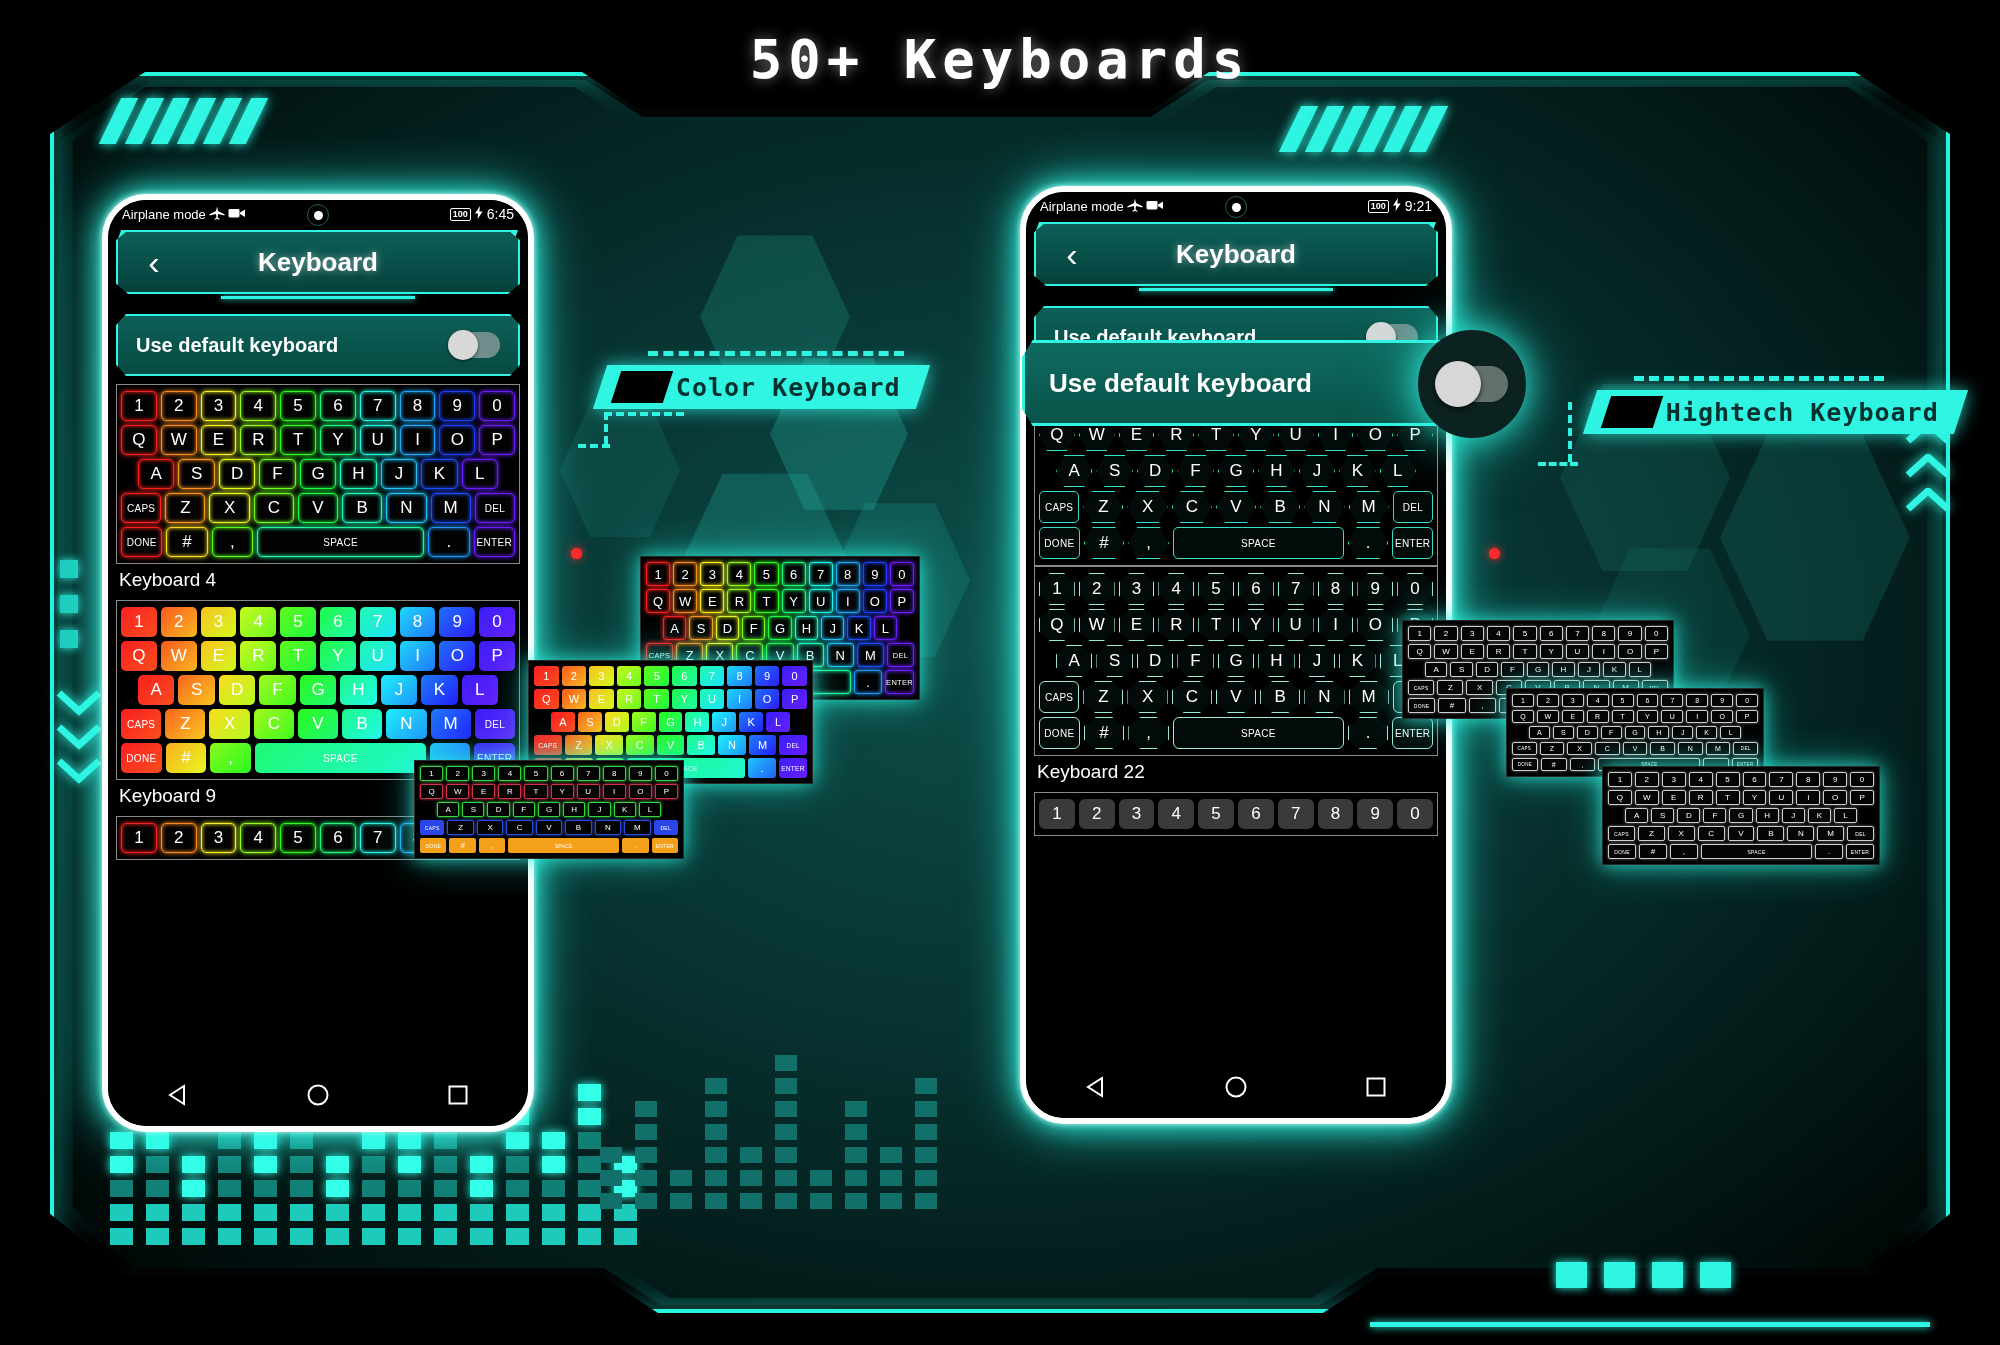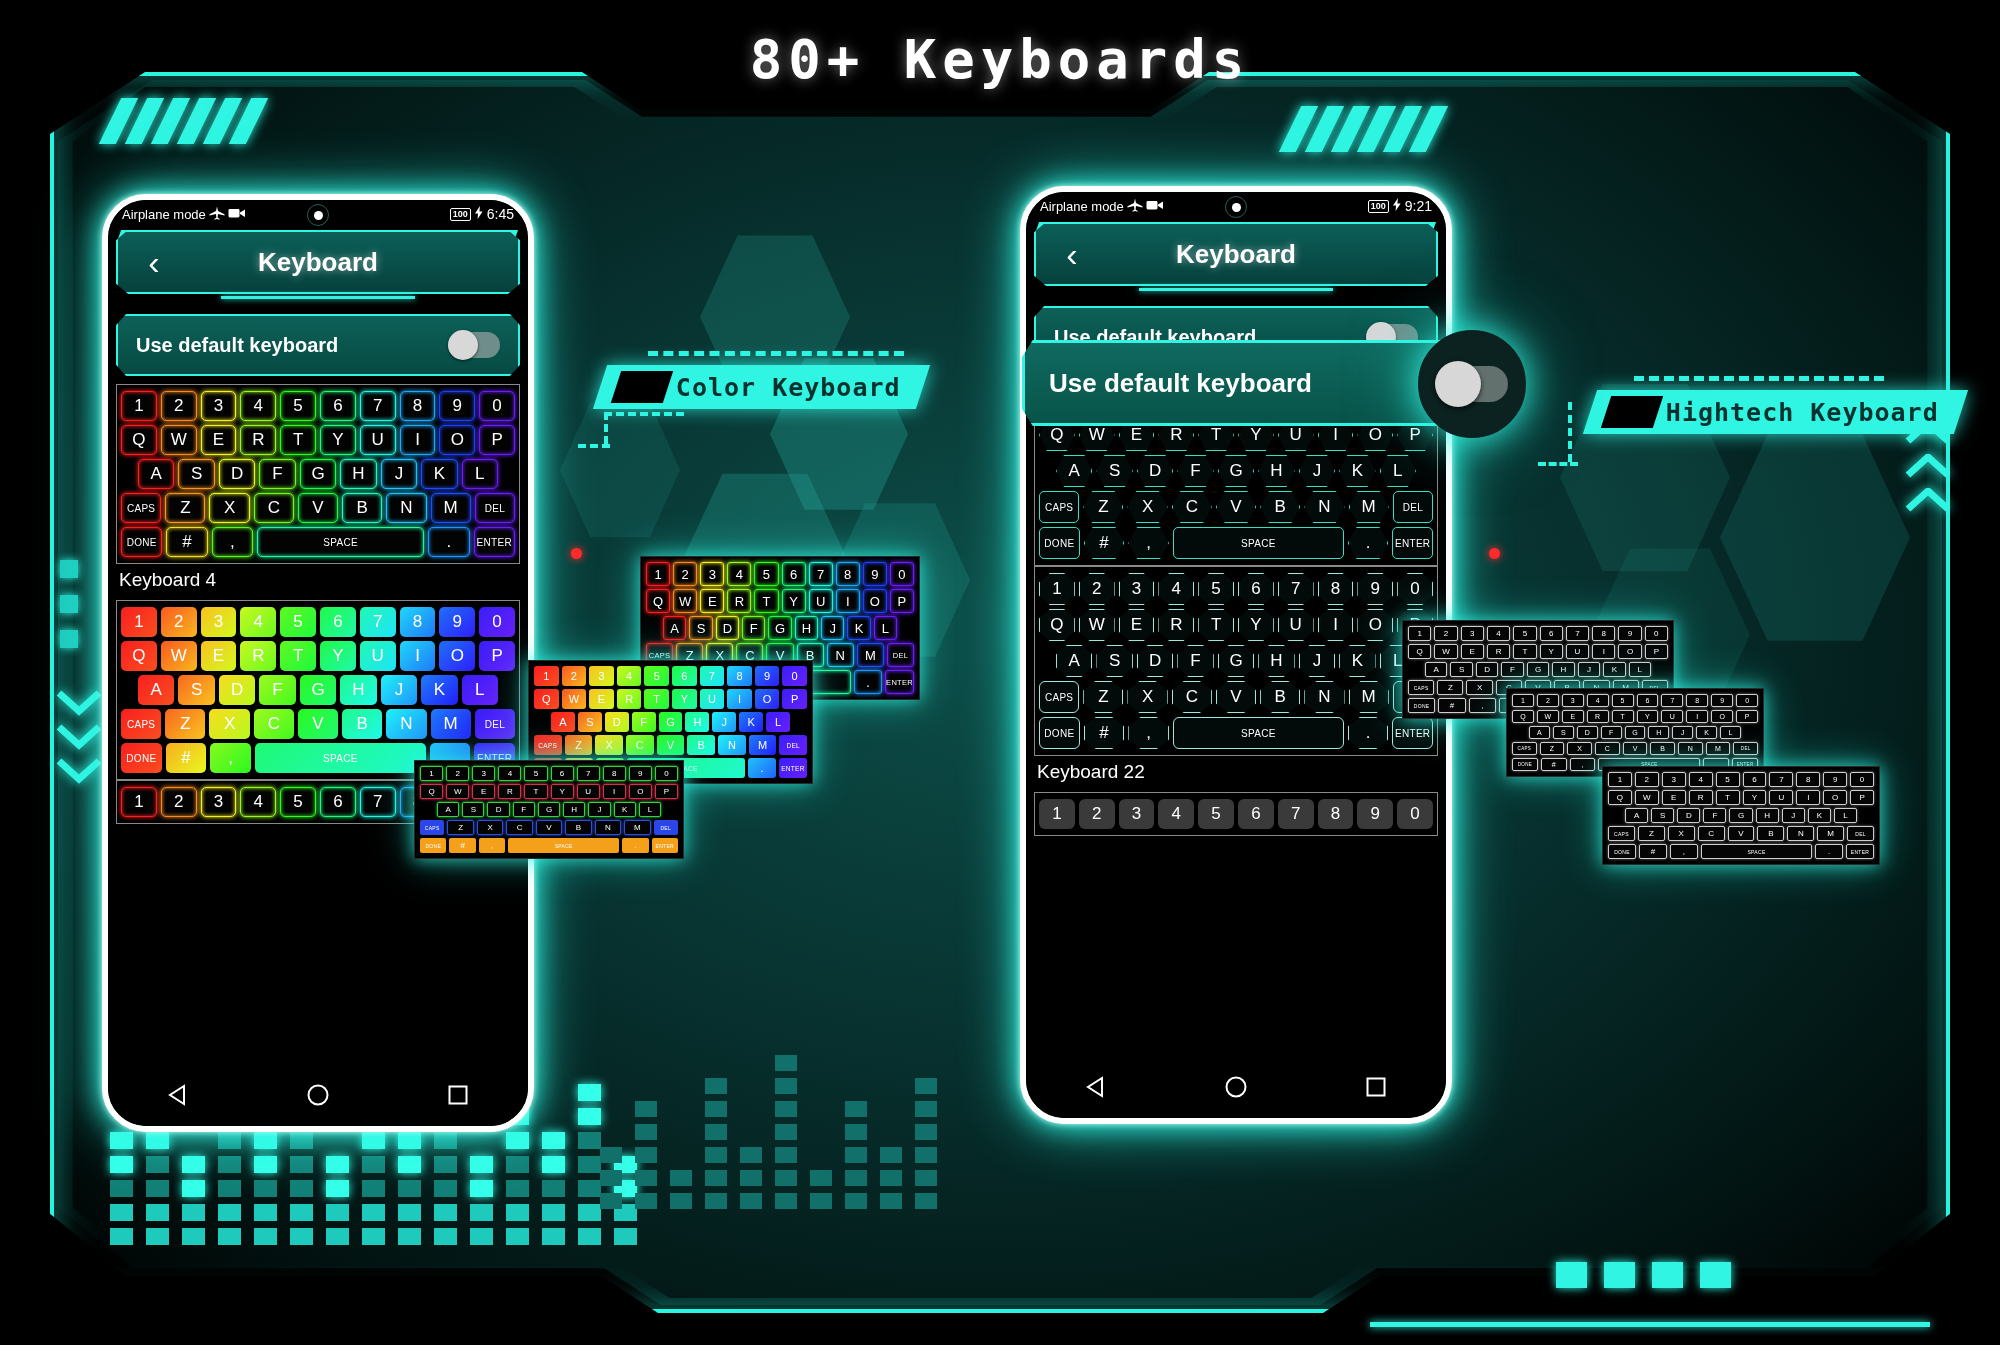--- a/index.html
+++ b/index.html
@@ -493,21 +493,21 @@
         <b></b>
         <b></b>
         <b></b>
         <b></b>
         <b></b>
         <b></b>
       </div>
     </div>
 </div>
 
-<div id="title">80+ Keyboards</div>
+<div id="title">50+ Keyboards</div>
 
 <div class="phone" id="phone-left">
   <div class="screen">
 
     <div class="statusbar">
       <div class="sb-left">
         <span>Airplane mode</span>
         <span>
           <svg width="16" height="14" viewBox="0 0 16 14">
               <path d="M8 0.5 L9 5 L15.5 8.2 L15.5 9.6 L9 8 L8.6 11.6 L10.6 13 L10.6 13.8 L8 13.1 L5.4 13.8 L5.4 13 L7.4 11.6 L7 8 L0.5 9.6 L0.5 8.2 L7 5 Z" fill="#fff"></path>
@@ -673,20 +673,21 @@
             <div class="krow">
               <div class="key sm" style="background: linear-gradient(135deg, rgb(249, 31, 31), rgb(249, 78, 31)); color: rgb(255, 255, 255);">DONE</div>
               <div class="key" style="background: linear-gradient(135deg, rgb(249, 173, 31), rgb(231, 249, 31)); color: rgb(255, 255, 255);">#</div>
               <div class="key" style="background: linear-gradient(135deg, rgb(137, 249, 31), rgb(42, 249, 31)); color: rgb(255, 255, 255);">,</div>
               <div class="key sm wide" style="background: linear-gradient(135deg, rgb(31, 249, 115), rgb(31, 249, 209)); color: rgb(255, 255, 255);">SPACE</div>
               <div class="key" style="background: linear-gradient(135deg, rgb(31, 195, 249), rgb(31, 100, 249)); color: rgb(255, 255, 255);">.</div>
               <div class="key sm" style="background: linear-gradient(135deg, rgb(57, 31, 249), rgb(104, 31, 249)); color: rgb(255, 255, 255);">ENTER</div>
             </div>
           </div>
       </div>
+      <div class="kb-name">Keyboard 9</div>
 
       <div class="kb-card">
         <div class="kb kb8" id="kb8b">
             <div class="krow">
               <div class="key" style="border-color: rgb(249, 31, 31); box-shadow: rgb(249, 31, 31) 0px 0px 5px, rgb(249, 31, 31) 0px 0px 4px inset;">1</div>
               <div class="key" style="border-color: rgb(249, 136, 31); box-shadow: rgb(249, 136, 31) 0px 0px 5px, rgb(249, 136, 31) 0px 0px 4px inset;">2</div>
               <div class="key" style="border-color: rgb(249, 241, 31); box-shadow: rgb(249, 241, 31) 0px 0px 5px, rgb(249, 241, 31) 0px 0px 4px inset;">3</div>
               <div class="key" style="border-color: rgb(152, 249, 31); box-shadow: rgb(152, 249, 31) 0px 0px 5px, rgb(152, 249, 31) 0px 0px 4px inset;">4</div>
               <div class="key" style="border-color: rgb(47, 249, 31); box-shadow: rgb(47, 249, 31) 0px 0px 5px, rgb(47, 249, 31) 0px 0px 4px inset;">5</div>
               <div class="key" style="border-color: rgb(31, 249, 120); box-shadow: rgb(31, 249, 120) 0px 0px 5px, rgb(31, 249, 120) 0px 0px 4px inset;">6</div>

